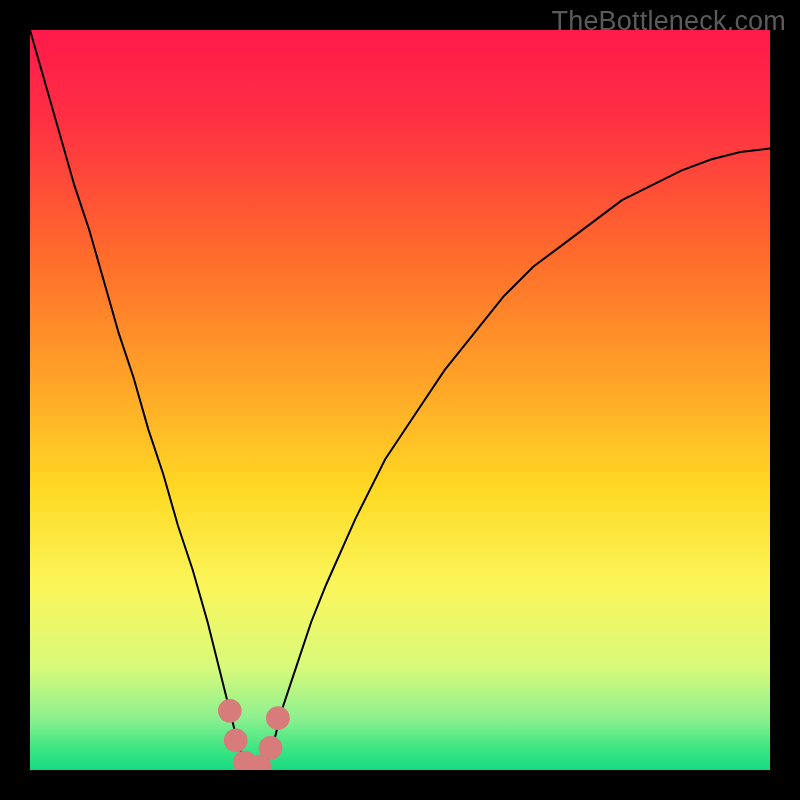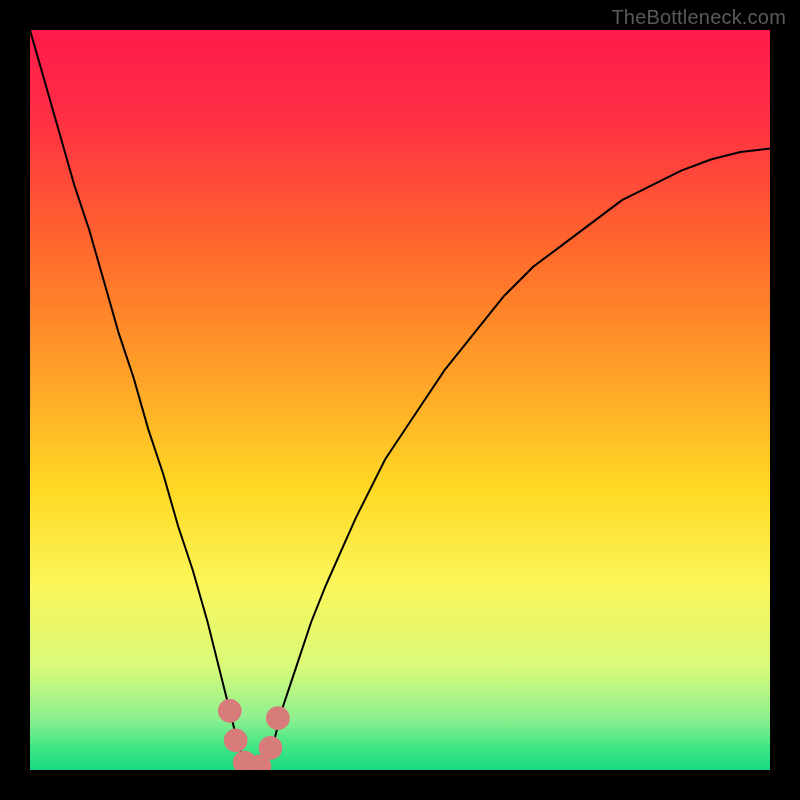--- a/index.html
+++ b/index.html
@@ -21,21 +21,21 @@
     top: 30px;
     width: 740px;
     height: 740px;
     overflow: hidden;
   }
   .watermark {
     position: absolute;
     top: 6px;
     right: 14px;
     color: #5b5b5b;
-    font-size: 20px;
+    font-size: 27px;
     font-weight: 500;
     letter-spacing: 0.2px;
   }
 </style>
 </head>
 <body>
 
 <div class="outer">
   <div class="plot-area">
     <svg id="plot-svg" width="740" height="740" viewBox="0 0 740 740" preserveAspectRatio="none">

